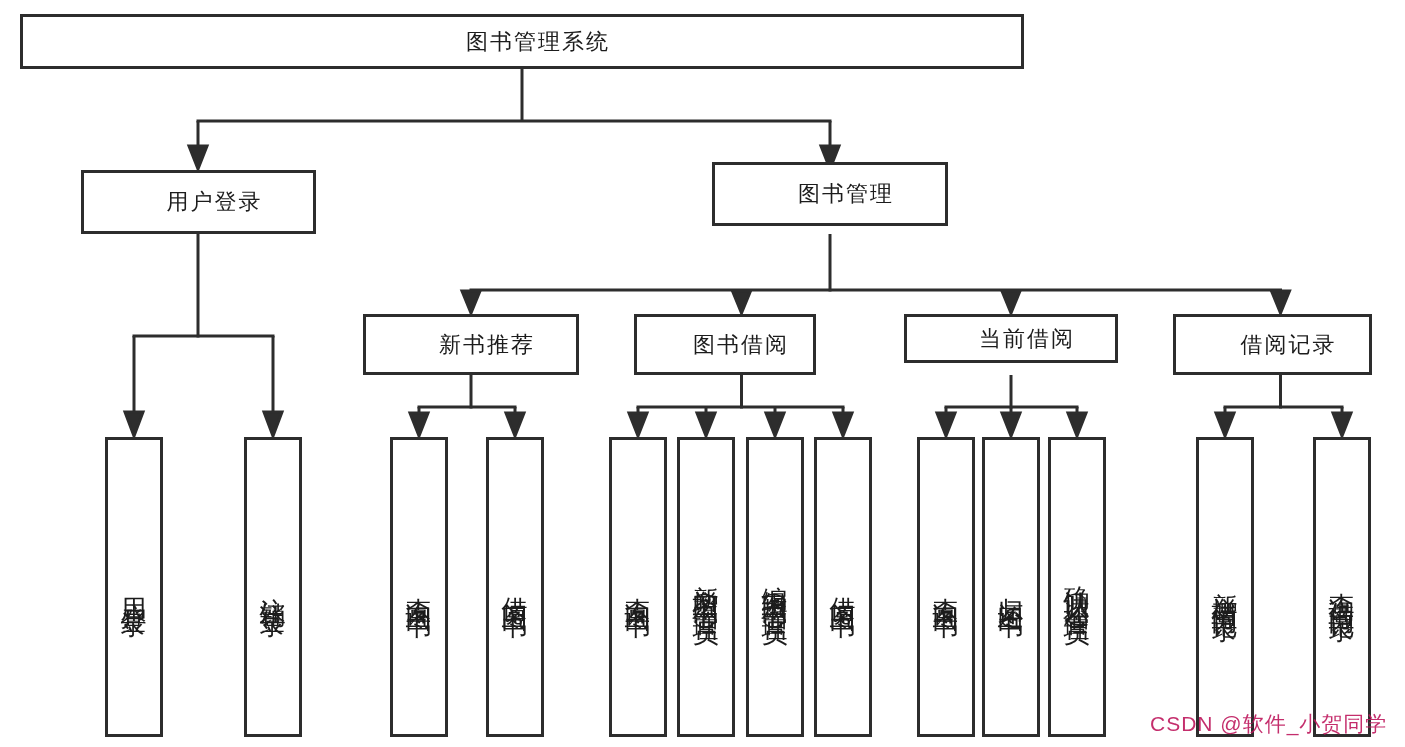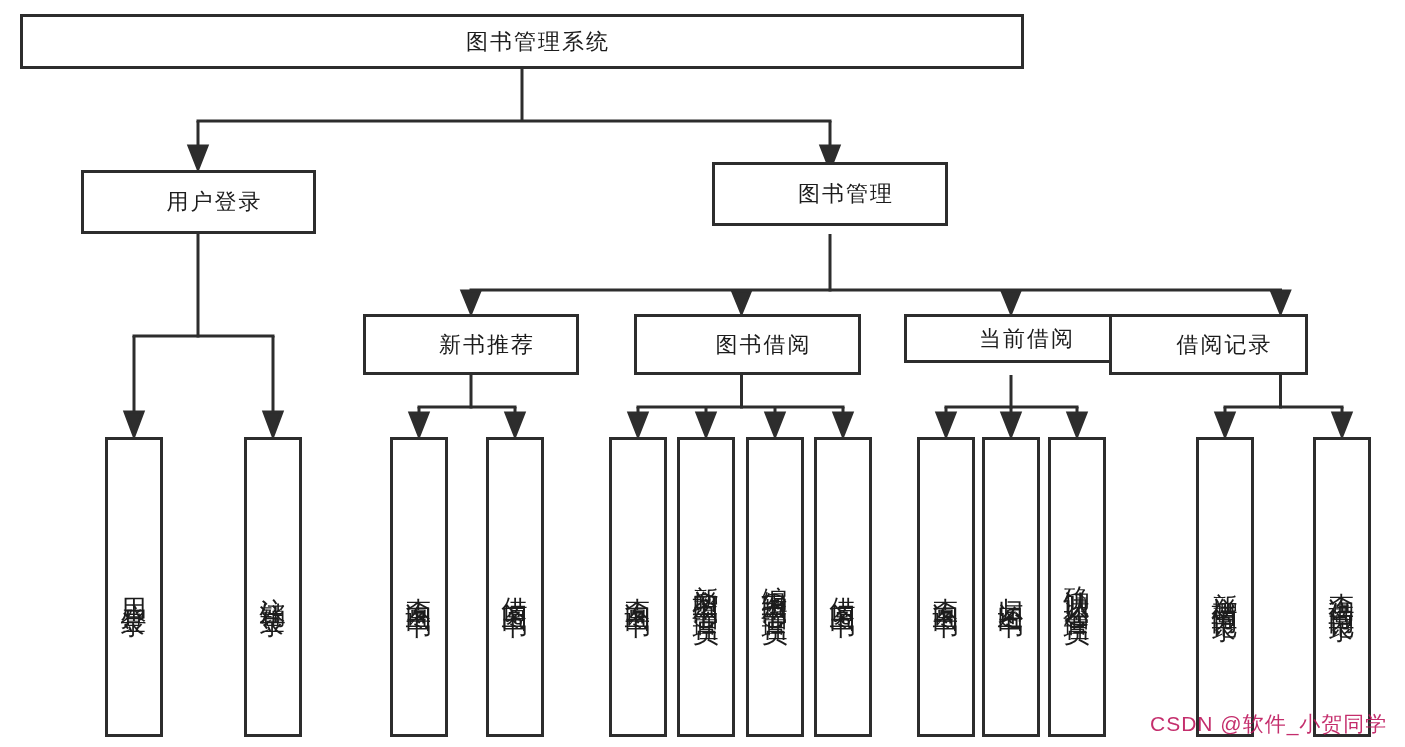--- a/index.html
+++ b/index.html
@@ -141,23 +141,23 @@
       </g>
     </g>
   </svg>
 
   <div class="node h-node" style="left:20px;top:14px;width:1004px;height:55px">图书管理系统</div>
 
   <div class="node h-node" style="left:81px;top:170px;width:235px;height:64px">用户登录</div>
   <div class="node h-node" style="left:712px;top:162px;width:236px;height:64px">图书管理</div>
 
   <div class="node h-node" style="left:363px;top:314px;width:216px;height:61px">新书推荐</div>
-  <div class="node h-node" style="left:634px;top:314px;width:227px;height:61px">图书借阅</div>
+  <div class="node h-node" style="left:634px;top:314px;width:182px;height:61px">图书借阅</div>
   <div class="node h-node" style="left:904px;top:314px;width:214px;height:49px">当前借阅</div>
-  <div class="node h-node" style="left:1109px;top:314px;width:199px;height:61px">借阅记录</div>
+  <div class="node h-node" style="left:1173px;top:314px;width:199px;height:61px">借阅记录</div>
 
   <div class="node leaf" style="left:105px;top:437px;width:58px;height:300px">用户登录</div>
   <div class="node leaf" style="left:244px;top:437px;width:58px;height:300px">注销登录</div>
 
   <div class="node leaf" style="left:390px;top:437px;width:58px;height:300px">查询图书</div>
   <div class="node leaf" style="left:486px;top:437px;width:58px;height:300px">借阅图书</div>
 
   <div class="node leaf" style="left:609px;top:437px;width:58px;height:300px">查询图书</div>
   <div class="node leaf" style="left:677px;top:437px;width:58px;height:300px">新增图书（管理员）</div>
   <div class="node leaf" style="left:746px;top:437px;width:58px;height:300px">编辑图书（管理员）</div>

